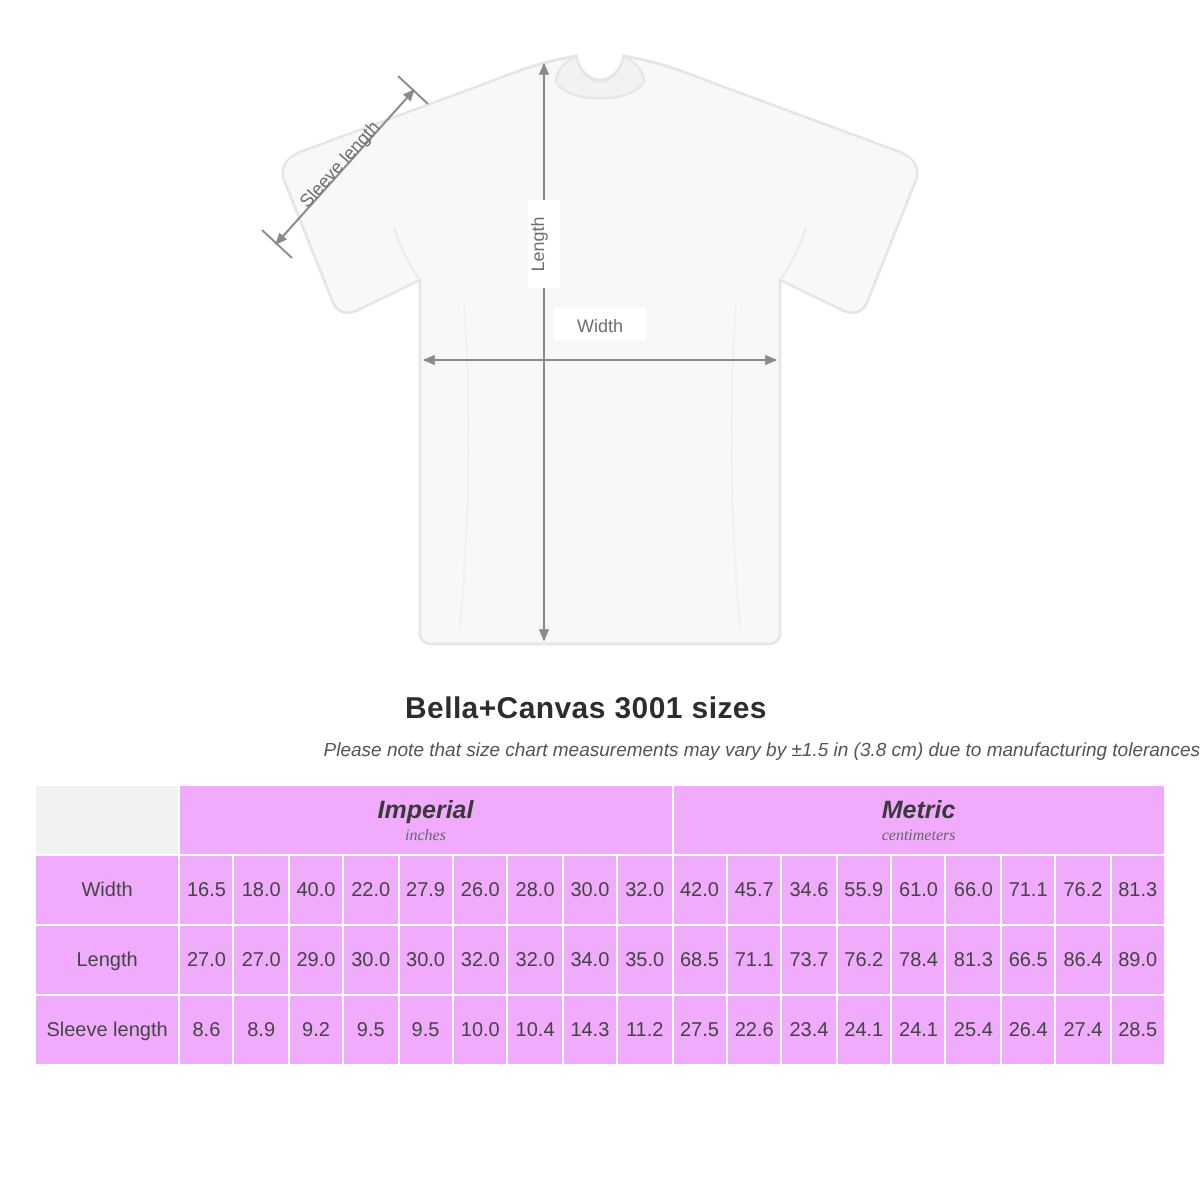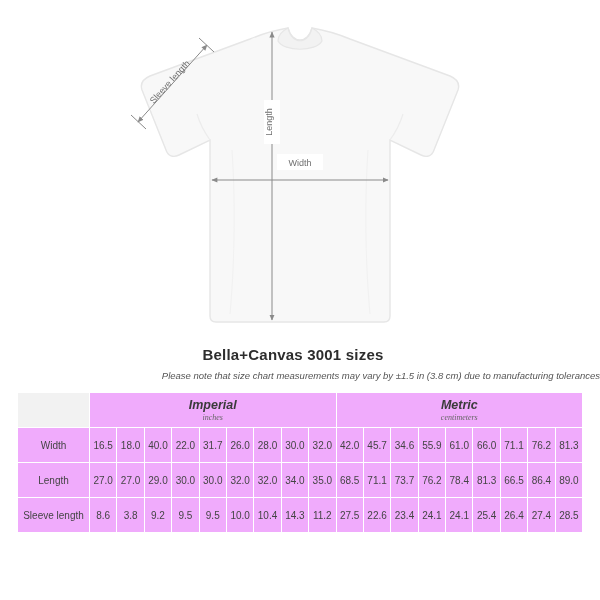--- a/index.html
+++ b/index.html
@@ -212,21 +212,21 @@
           </td>
         </tr>
 
 
         <tr>
           <td class="rowlabel">Width</td>
           <td class="datacell">16.5</td>
           <td class="datacell">18.0</td>
           <td class="datacell">40.0</td>
           <td class="datacell">22.0</td>
-          <td class="datacell">31.7</td>
+          <td class="datacell">27.9</td>
           <td class="datacell">26.0</td>
           <td class="datacell">28.0</td>
           <td class="datacell">30.0</td>
           <td class="datacell">32.0</td>
           <td class="datacell">42.0</td>
           <td class="datacell">45.7</td>
           <td class="datacell">34.6</td>
           <td class="datacell">55.9</td>
           <td class="datacell">61.0</td>
           <td class="datacell">66.0</td>
@@ -253,21 +253,21 @@
           <td class="datacell">78.4</td>
           <td class="datacell">81.3</td>
           <td class="datacell">66.5</td>
           <td class="datacell">86.4</td>
           <td class="datacell">89.0</td>
         </tr>
 
         <tr>
           <td class="rowlabel">Sleeve length</td>
           <td class="datacell">8.6</td>
-          <td class="datacell">3.8</td>
+          <td class="datacell">8.9</td>
           <td class="datacell">9.2</td>
           <td class="datacell">9.5</td>
           <td class="datacell">9.5</td>
           <td class="datacell">10.0</td>
           <td class="datacell">10.4</td>
           <td class="datacell">14.3</td>
           <td class="datacell">11.2</td>
           <td class="datacell">27.5</td>
           <td class="datacell">22.6</td>
           <td class="datacell">23.4</td>

